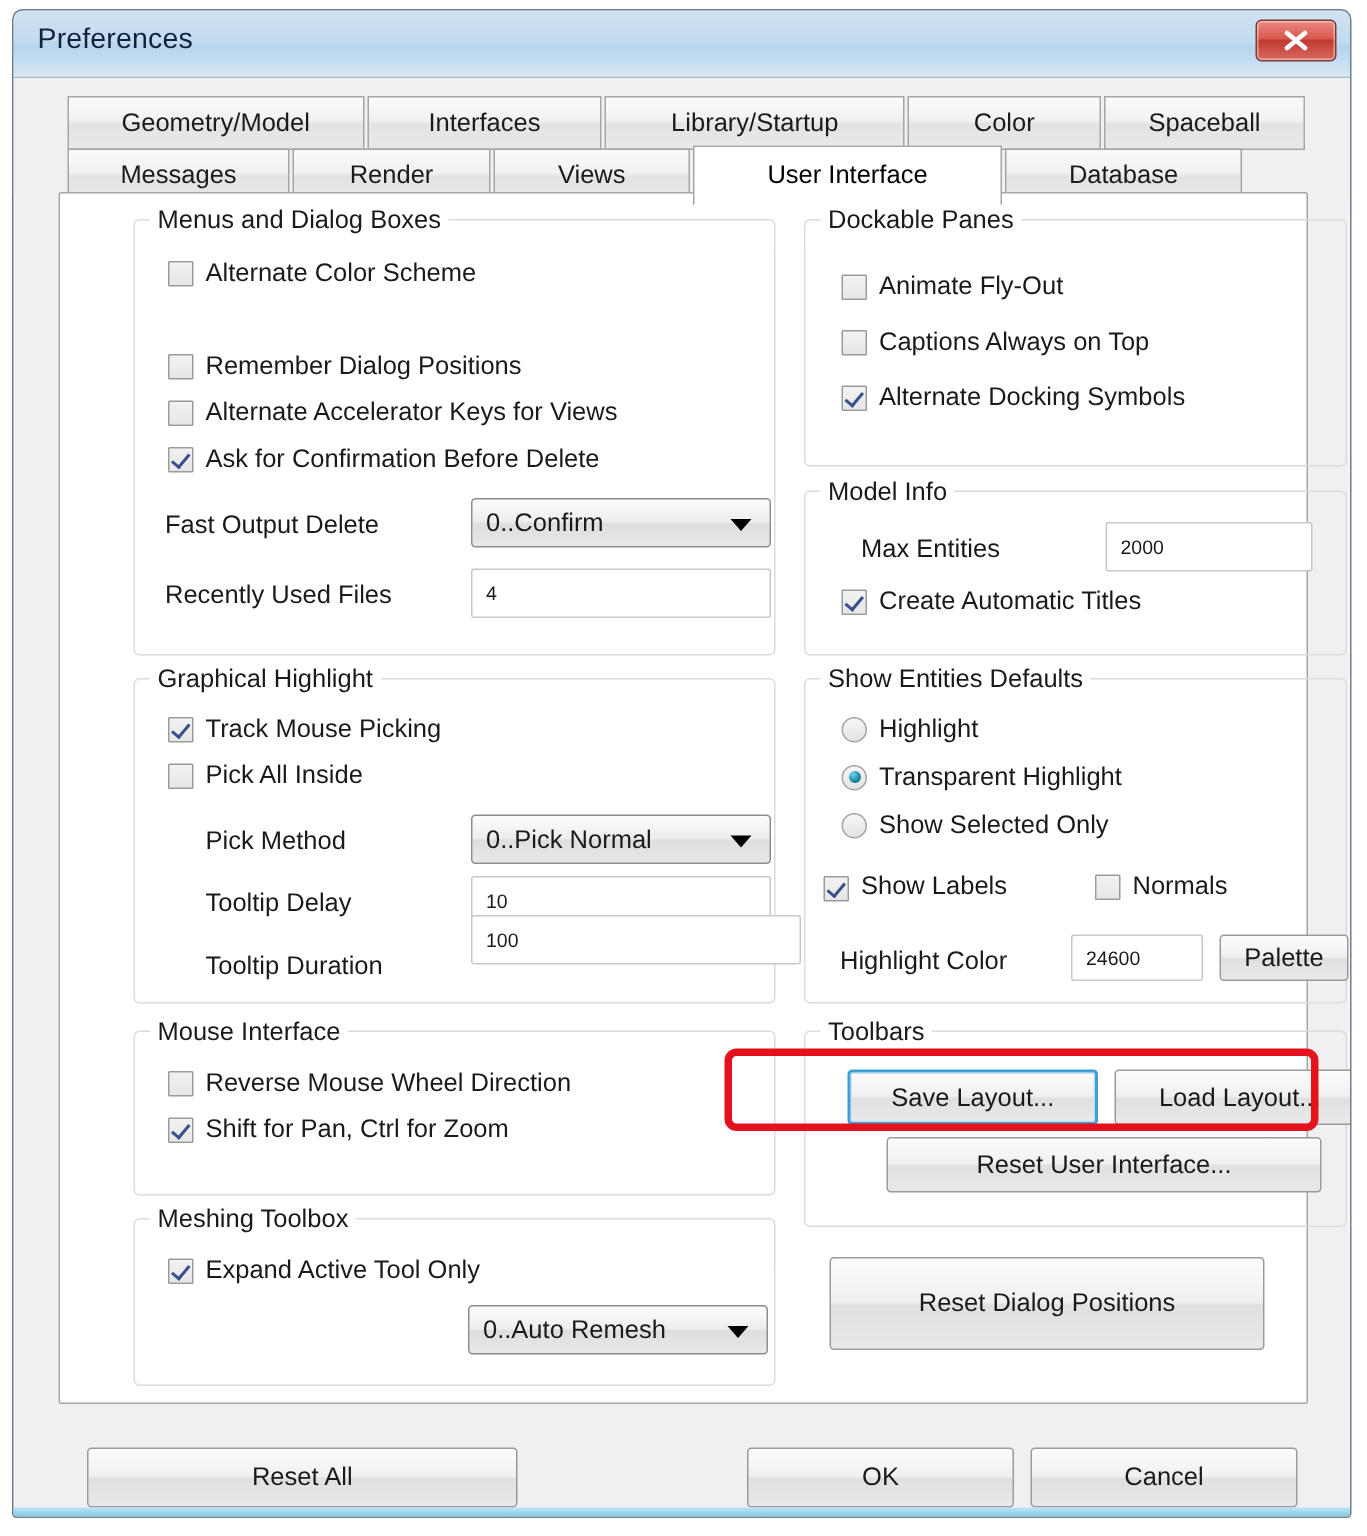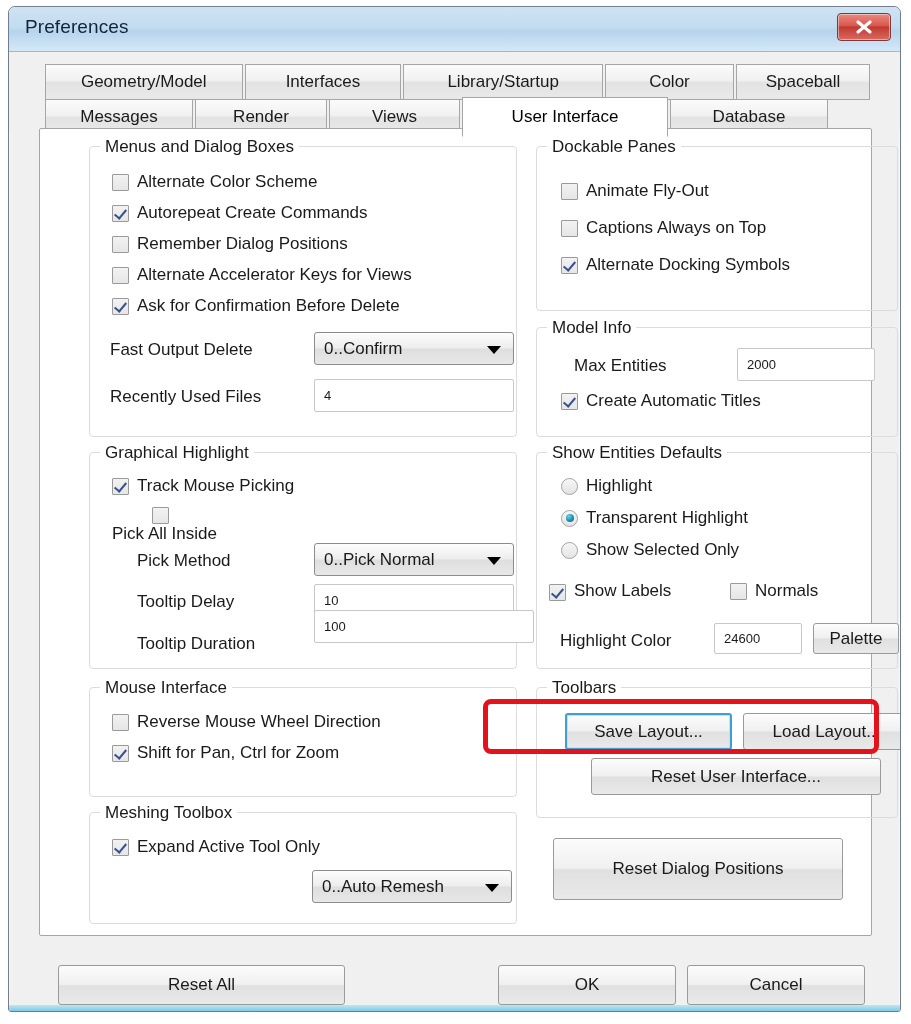--- a/index.html
+++ b/index.html
@@ -333,24 +333,20 @@
 
   <div id="content">
 
     <div class="group" style="left:12px; top:17px; width:428px; height:291px;">
       <div class="legend">Menus and Dialog Boxes</div>
 
       <div class="row" style="left:22px; top:25px;">
         <span class="cb"></span>
         <span class="lbl">Alternate Color Scheme</span>
       </div>
-      <div class="row" style="left:22px; top:56px;">
-        <span class="cb checked"></span>
-        <span class="lbl">Autorepeat Create Commands</span>
-      </div>
       <div class="row" style="left:22px; top:87px;">
         <span class="cb"></span>
         <span class="lbl">Remember Dialog Positions</span>
       </div>
       <div class="row" style="left:22px; top:118px;">
         <span class="cb"></span>
         <span class="lbl">Alternate Accelerator Keys for Views</span>
       </div>
       <div class="row" style="left:22px; top:149px;">
         <span class="cb checked"></span>
@@ -369,21 +365,21 @@
       </div>
     </div>
 
     <div class="group" style="left:12px; top:323px; width:428px; height:217px;">
       <div class="legend">Graphical Highlight</div>
 
       <div class="row" style="left:22px; top:23px;">
         <span class="cb checked"></span>
         <span class="lbl">Track Mouse Picking</span>
       </div>
-      <div class="row" style="left:22px; top:54px;flex-direction:column;">
+      <div class="row" style="left:22px; top:54px;">
         <span class="cb"></span>
         <span class="lbl">Pick All Inside</span>
       </div>
 
       <div class="fieldlabel" style="left:47px; top:98px;">Pick Method</div>
       <div class="combo" style="left:224px; top:90px; width:200px; height:33px;">
         <span>0..Pick Normal</span>
         <span class="arrow"></span>
       </div>
 

